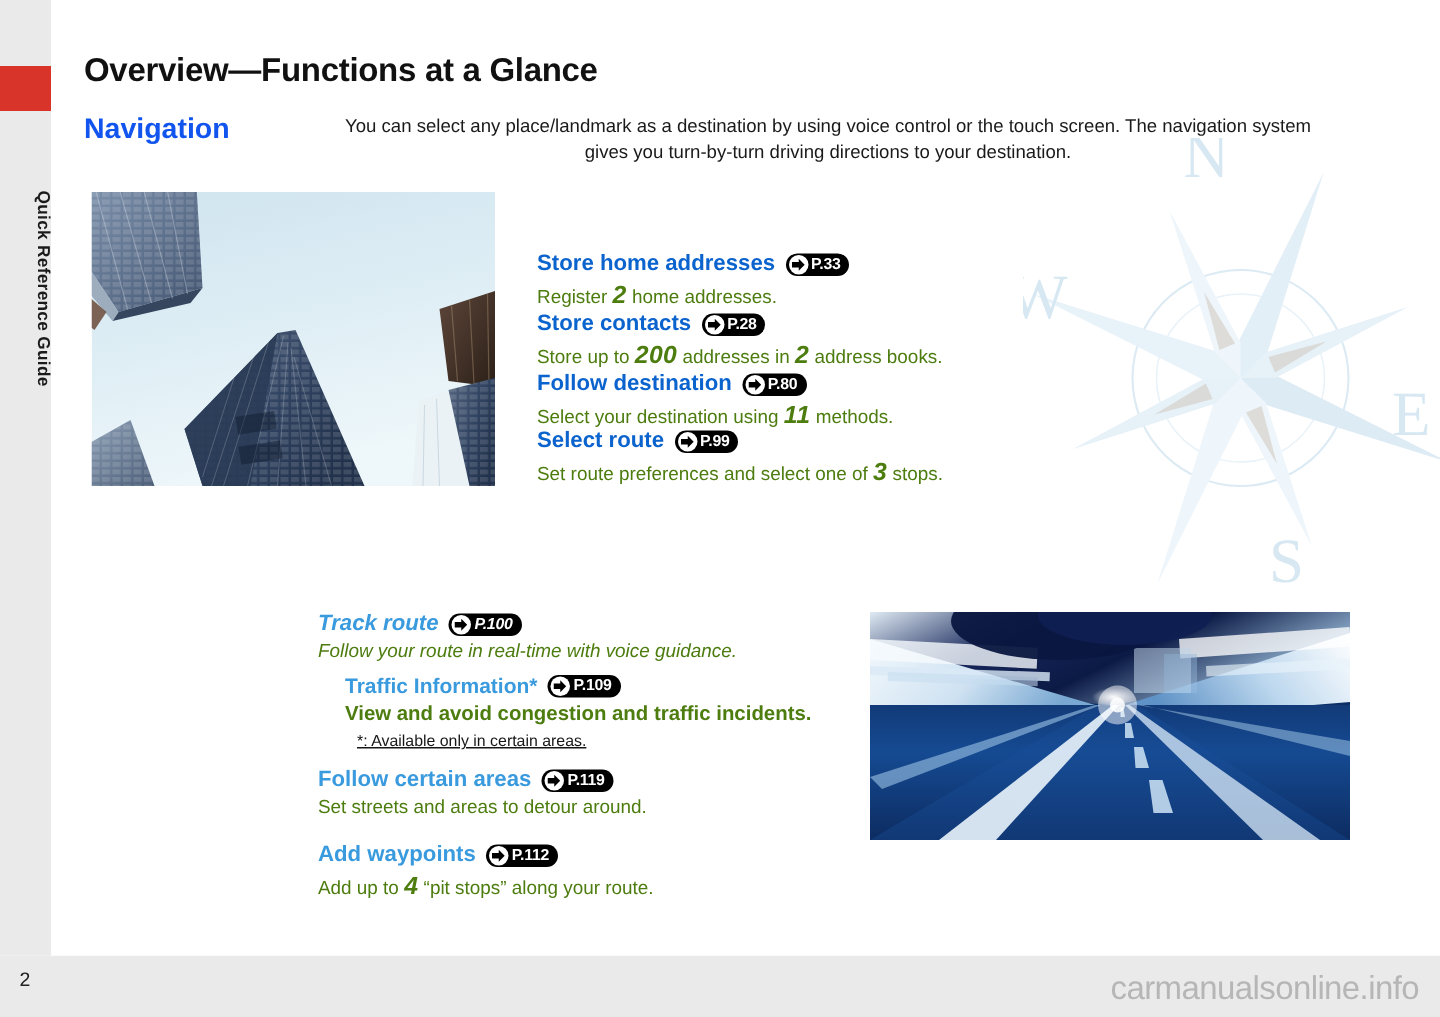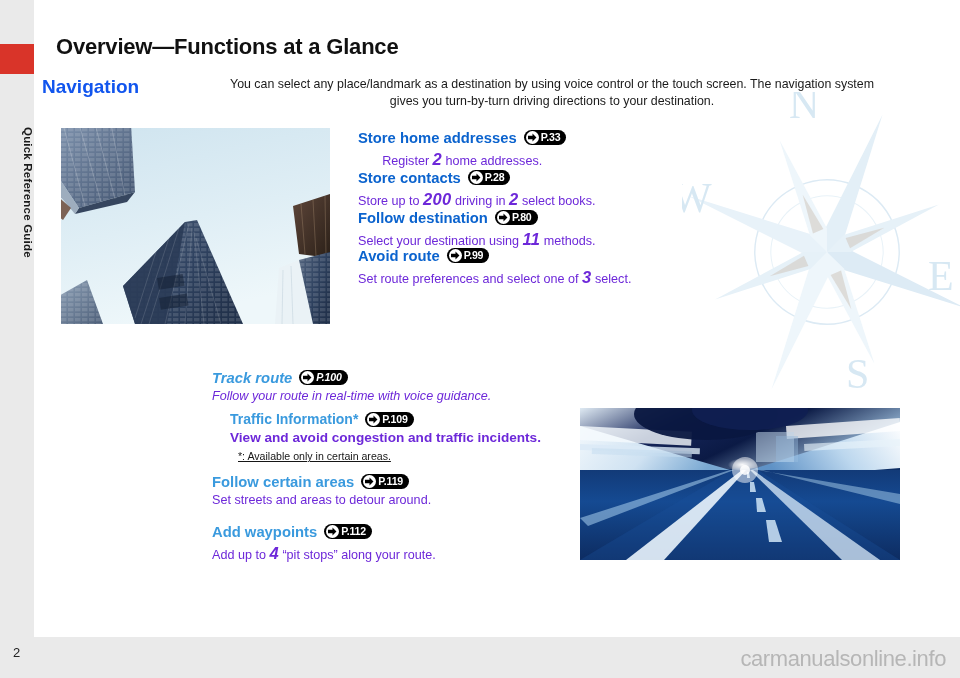--- a/index.html
+++ b/index.html
@@ -86,21 +86,21 @@
     left: 22px;
     top: 34px;
     font-size: 22px;
     font-weight: bold;
     color: #111111;
     letter-spacing: -0.2px;
     white-space: nowrap;
   }
   #section-title {
     position: absolute;
-    left: 8px;
+    left: 22px;
     top: 76px;
     font-size: 19px;
     font-weight: bold;
     color: #1155ee;
     white-space: nowrap;
   }
   #intro {
     position: absolute;
     left: 182px;
     top: 76px;
@@ -128,40 +128,40 @@
     width: 320px;
     height: 152px;
   }
 
   
   .feature {
     position: absolute;
   }
   .feat-head {
     display: flex;
-    align-items: flex-start;
+    align-items: center;
     gap: 7px;
     white-space: nowrap;
     line-height: 1.1;
+    margin-top: 38px;
   }
   .feat-title {
     font-size: 14.8px;
     font-weight: bold;
     color: #0b63ce;
   }
   .feat-title.light {
     color: #3a9ade;
   }
   .feat-desc {
     font-size: 12.6px;
-    color: #6d28d9;
+    color: #4d7c0f;
     margin-top: 3px;
     white-space: nowrap;
     line-height: 1.25;
-    text-align: center;
   }
   .feat-desc .num {
     font-size: 16.5px;
     font-weight: bold;
     font-style: italic;
     letter-spacing: .3px;
   }
   .feat-desc.big {
     font-size: 13.6px;
     font-weight: bold;
@@ -380,51 +380,51 @@
         <span class="feat-title">Store contacts</span>
         <span class="pageref">
           <span class="arrow-circle">
             <svg width="9" height="9" viewBox="0 0 10 10">
                 <polygon points="0,3 5,3 5,0.6 9.4,5 5,9.4 5,7 0,7" fill="#000000"></polygon>
               </svg>
           </span>
           <span class="ref-text">P.28</span>
         </span>
       </div>
-      <div class="feat-desc"><span>Store up to </span><span class="num">200</span><span> driving in </span><span class="num">2</span><span> select books.</span></div>
+      <div class="feat-desc"><span>Store up to </span><span class="num">200</span><span> addresses in </span><span class="num">2</span><span> address books.</span></div>
     </div>
 
     <div class="feature" style="left:324px; top:210px;">
       <div class="feat-head">
         <span class="feat-title">Follow destination</span>
         <span class="pageref">
           <span class="arrow-circle">
             <svg width="9" height="9" viewBox="0 0 10 10">
                 <polygon points="0,3 5,3 5,0.6 9.4,5 5,9.4 5,7 0,7" fill="#000000"></polygon>
               </svg>
           </span>
           <span class="ref-text">P.80</span>
         </span>
       </div>
       <div class="feat-desc"><span>Select your destination using </span><span class="num">11</span><span> methods.</span></div>
     </div>
 
     <div class="feature" style="left:324px; top:248px;">
       <div class="feat-head">
-        <span class="feat-title">Avoid route</span>
+        <span class="feat-title">Select route</span>
         <span class="pageref">
           <span class="arrow-circle">
             <svg width="9" height="9" viewBox="0 0 10 10">
                 <polygon points="0,3 5,3 5,0.6 9.4,5 5,9.4 5,7 0,7" fill="#000000"></polygon>
               </svg>
           </span>
           <span class="ref-text">P.99</span>
         </span>
       </div>
-      <div class="feat-desc"><span>Set route preferences and select one of </span><span class="num">3</span><span> select.</span></div>
+      <div class="feat-desc"><span>Set route preferences and select one of </span><span class="num">3</span><span> stops.</span></div>
     </div>
 
     <div class="feature" style="left:178px; top:370px;font-style:italic;">
       <div class="feat-head">
         <span class="feat-title light">Track route</span>
         <span class="pageref">
           <span class="arrow-circle">
             <svg width="9" height="9" viewBox="0 0 10 10">
                 <polygon points="0,3 5,3 5,0.6 9.4,5 5,9.4 5,7 0,7" fill="#000000"></polygon>
               </svg>

